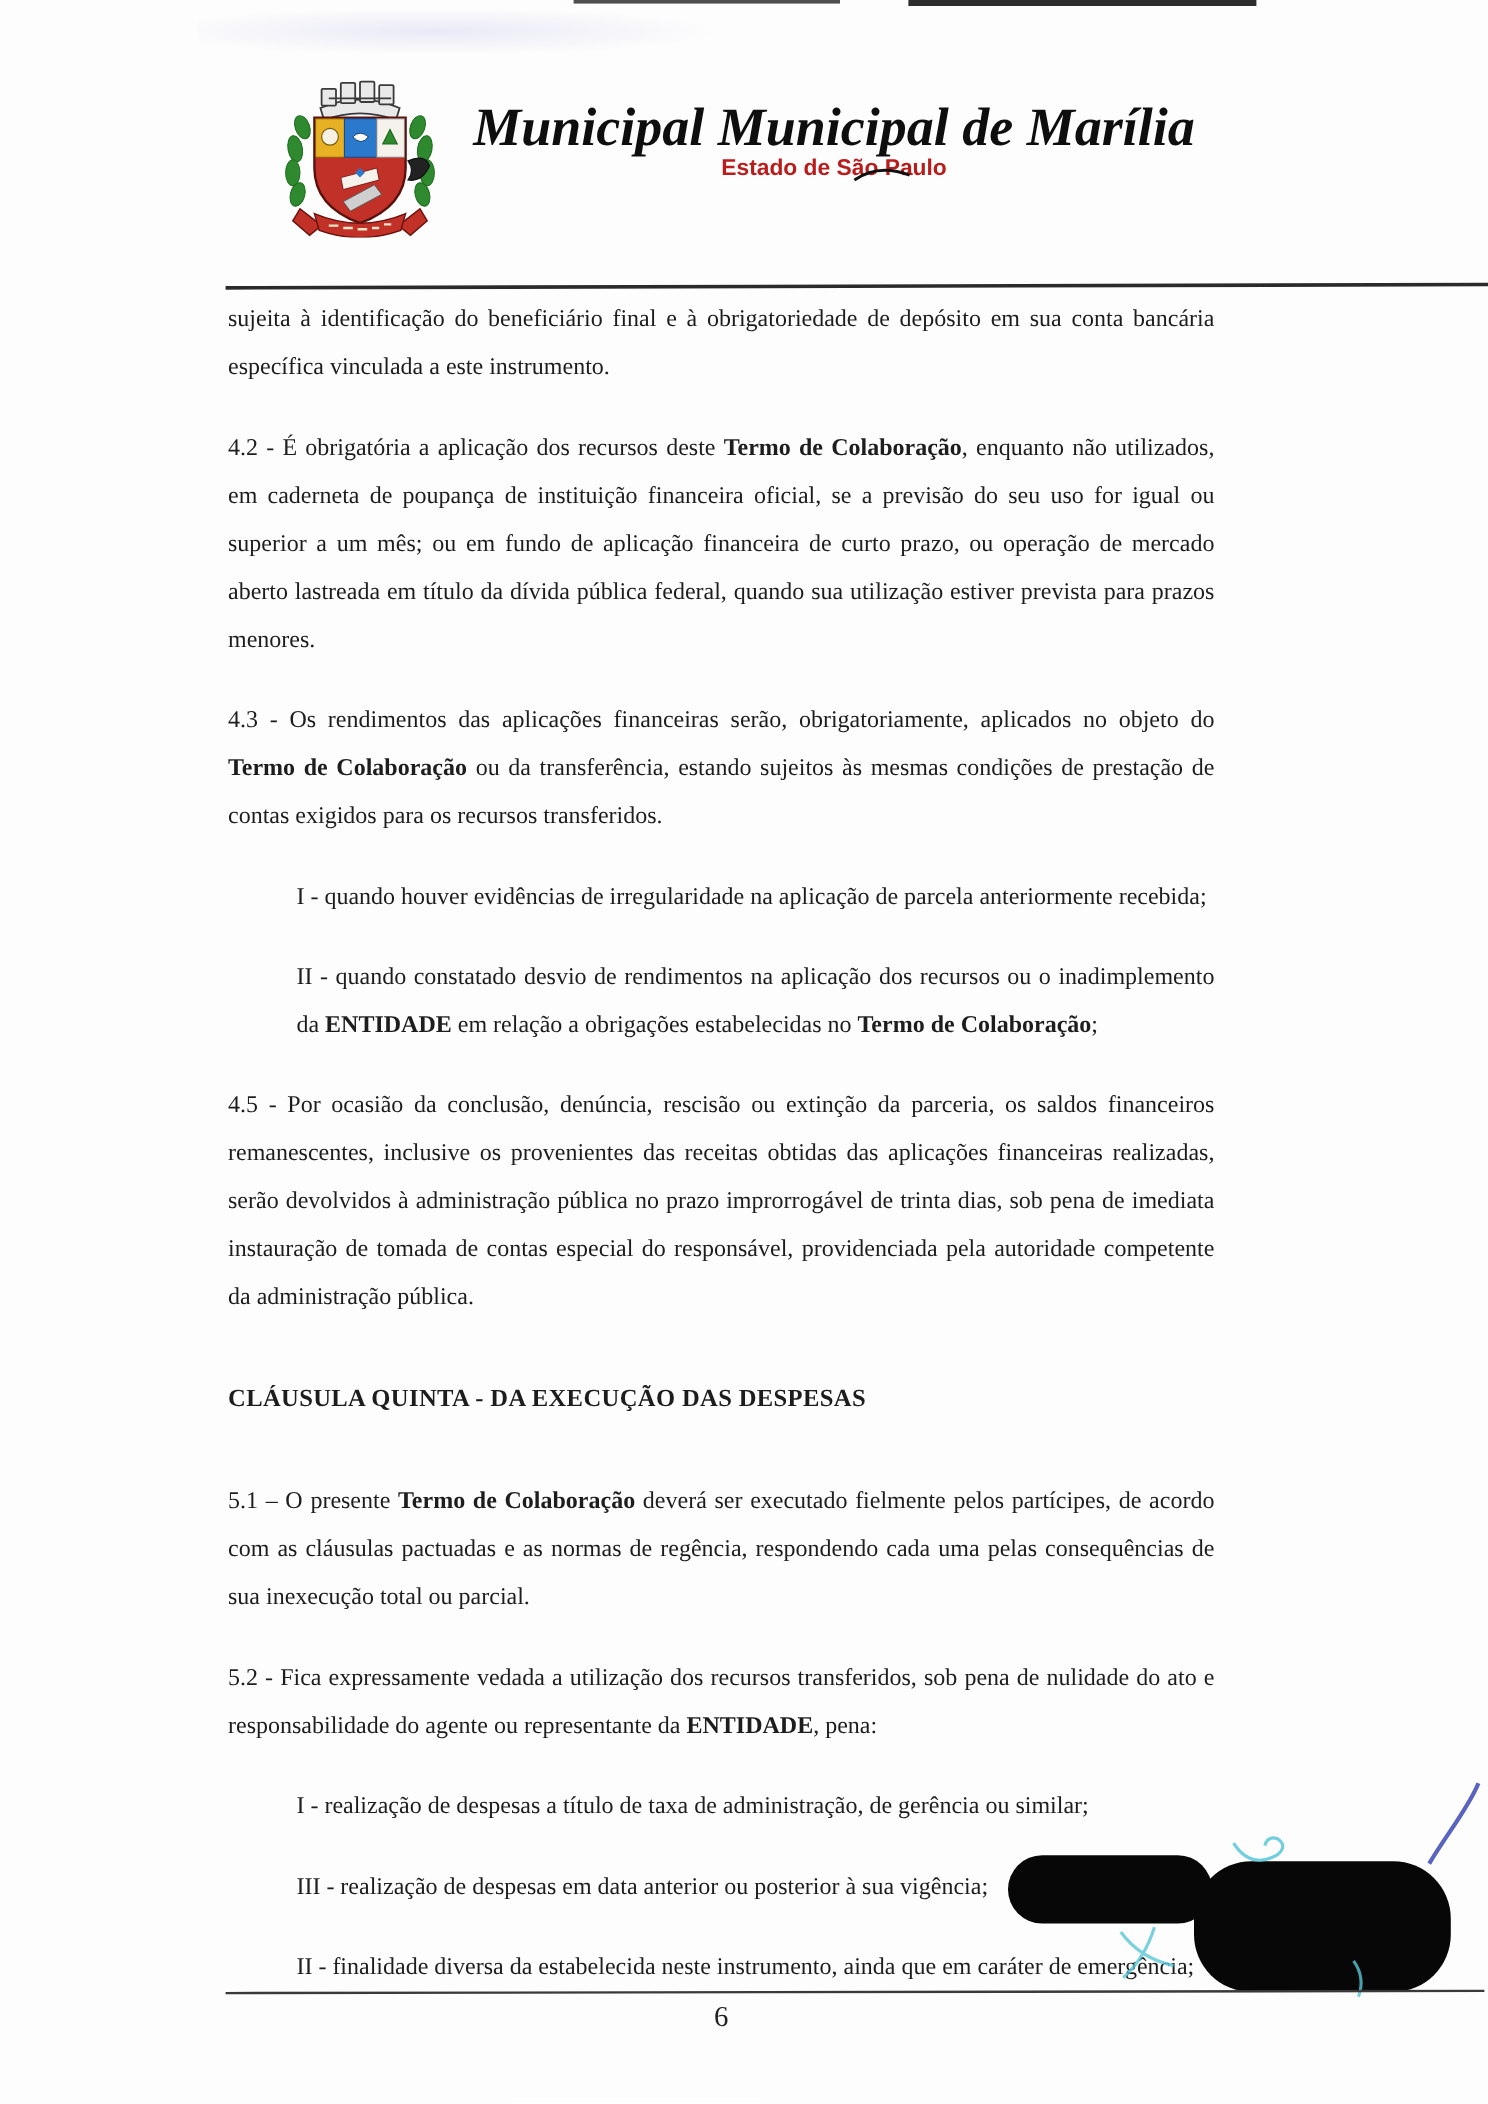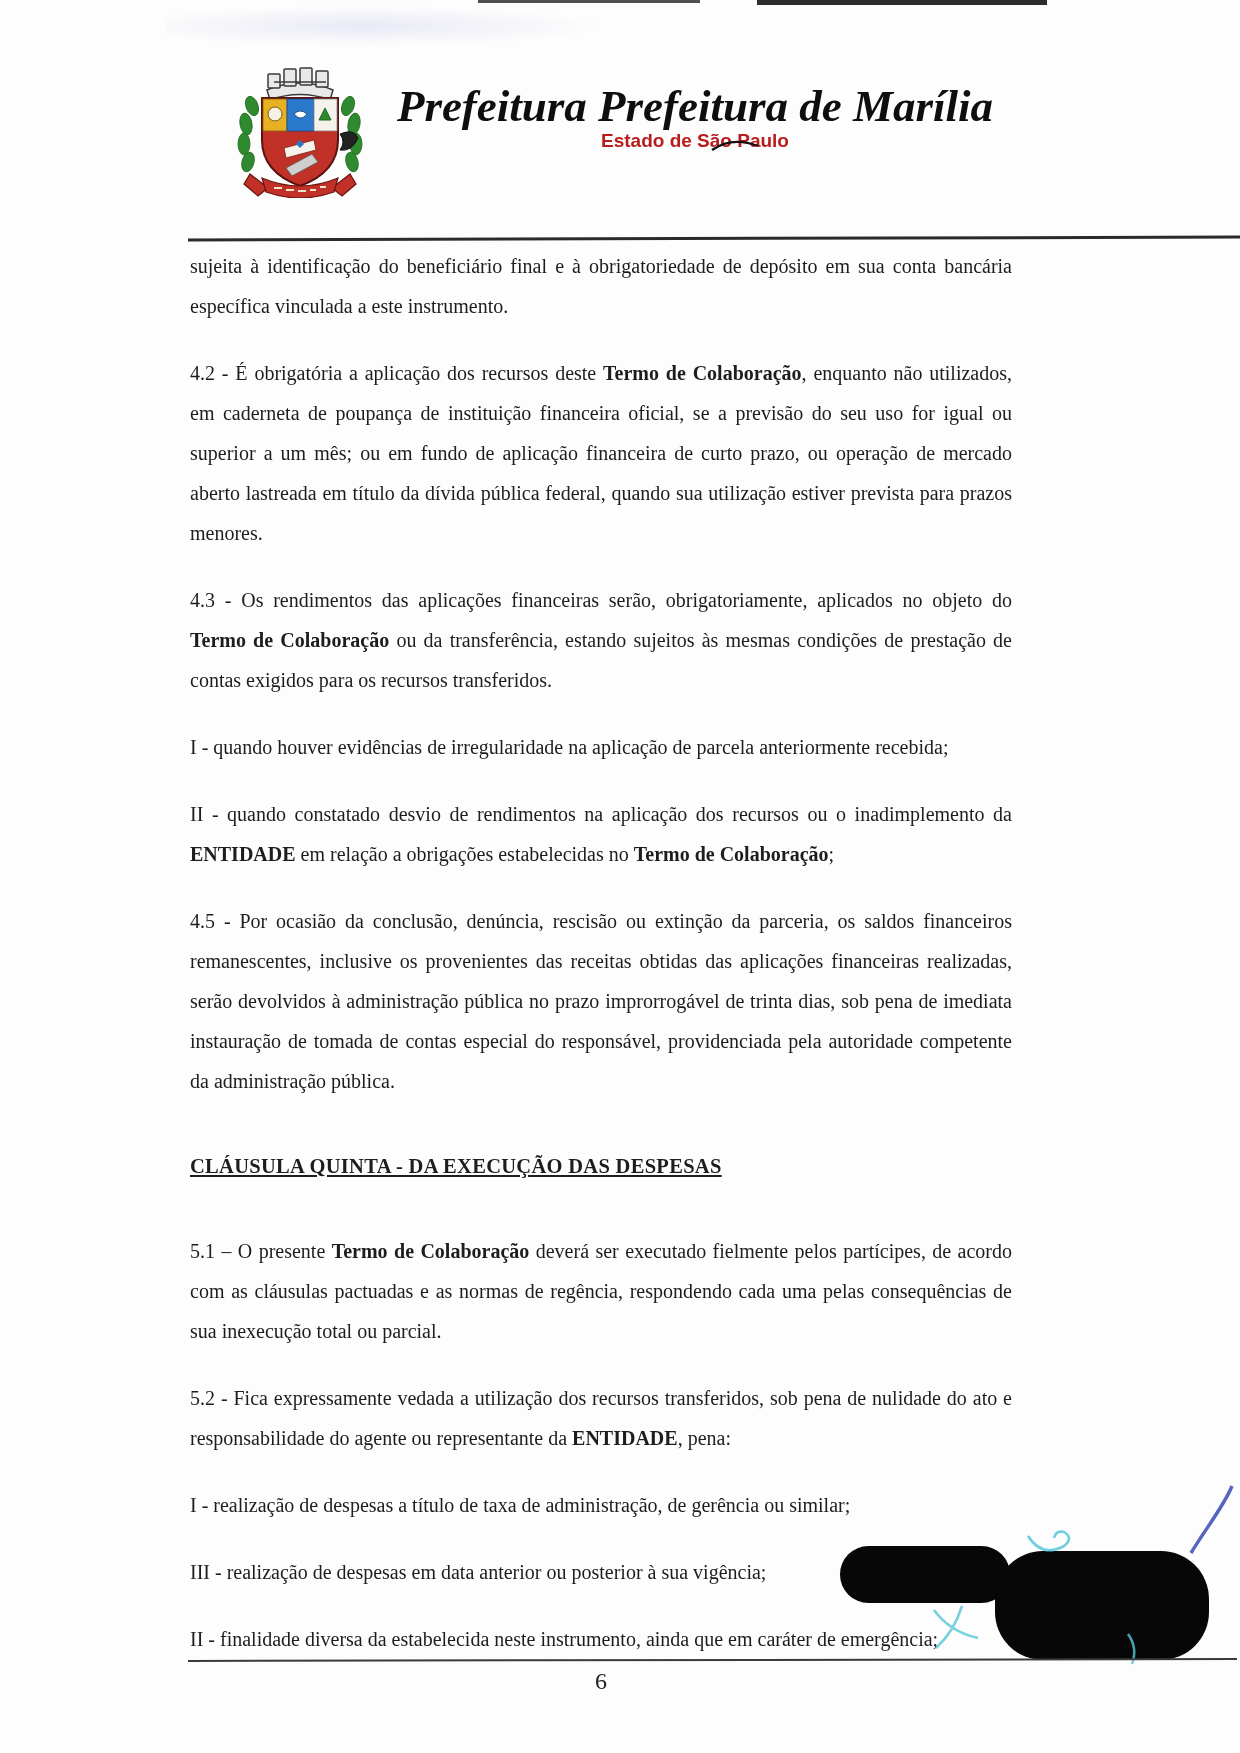--- a/index.html
+++ b/index.html
@@ -30,24 +30,24 @@
   .header-rule{
     position:absolute;left:188px;top:237px;width:1052px;height:0;
     border-top:3px solid #2b2b2b;transform:rotate(-0.15deg);
   }
   
   .doc-body{
     position:absolute;left:190px;top:246px;width:822px;
     font-size:20px;line-height:40px;text-align:justify;
   }
   .doc-body p{margin:0 0 27px 0;}
-  .doc-body p.indent{}
+  .doc-body p.indent{margin-left:57px;}
   .doc-body p.heading{
     font-weight:bold;text-align:left;letter-spacing:.3px;
-    margin-top:45px;margin-bottom:45px;font-size:20.5px;text-decoration:underline;
+    margin-top:45px;margin-bottom:45px;font-size:20.5px;
   }
   .doc-body b{font-weight:bold;}
   
   .redaction{position:absolute;background:#070707;}
   .redact-1{left:840px;top:1546px;width:170px;height:57px;border-radius:30px;}
   .redact-2{left:995px;top:1551px;width:214px;height:109px;border-radius:48px;}
   .pen-layer{position:absolute;left:0;top:0;width:1240px;height:1753px;pointer-events:none;}
   
   .footer-rule{
     position:absolute;left:188px;top:1659px;width:1049px;height:0;
@@ -105,21 +105,21 @@
       <path d="M64 112 l26 -14 l6 8 l-26 14 z" fill="#cfcfcf" stroke="#555" stroke-width="0.8"></path>
 
       <g fill="#c23128" stroke="#6b120d" stroke-width="1.2">
         <path d="M28 118 l18 14 l-10 8 l-14 -12 z"></path>
         <path d="M128 118 l-18 14 l10 8 l14 -12 z"></path>
         <path d="M40 122 q38 16 76 0 l-4 14 q-34 12 -68 0 z"></path>
       </g>
       <path d="M52 132 h8 M64 134 h8 M76 135 h8 M88 134 h6 M98 131 h6" stroke="#f2e6c8" stroke-width="2" fill="none"></path>
     </svg>
     <div class="header-text">
-      <h1 class="title">Prefeitura Prefeitura de Marília</h1>
+      <h1 class="title">Municipal Municipal de Marília</h1>
       <div class="subtitle">Estado de São Paulo</div>
     </div>
     <svg class="subtitle-swash" viewBox="0 0 50 16">
       <path d="M2 12 q20 -14 46 -4" stroke="#111" stroke-width="2.4" fill="none"></path>
     </svg>
   </div>
   <div class="header-rule"></div>
 
   <main class="doc-body">
       <p class=""><span>sujeita à identificação do beneficiário final e à obrigatoriedade de depósito em sua conta bancária específica vinculada a este instrumento.</span></p>

